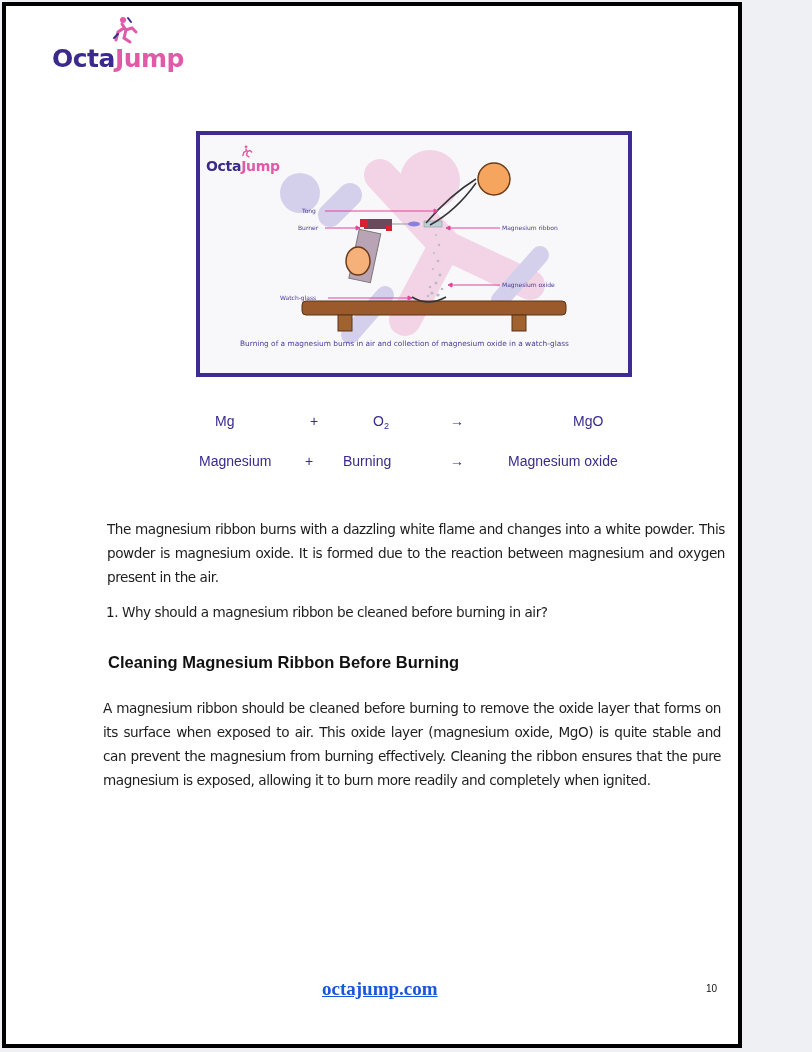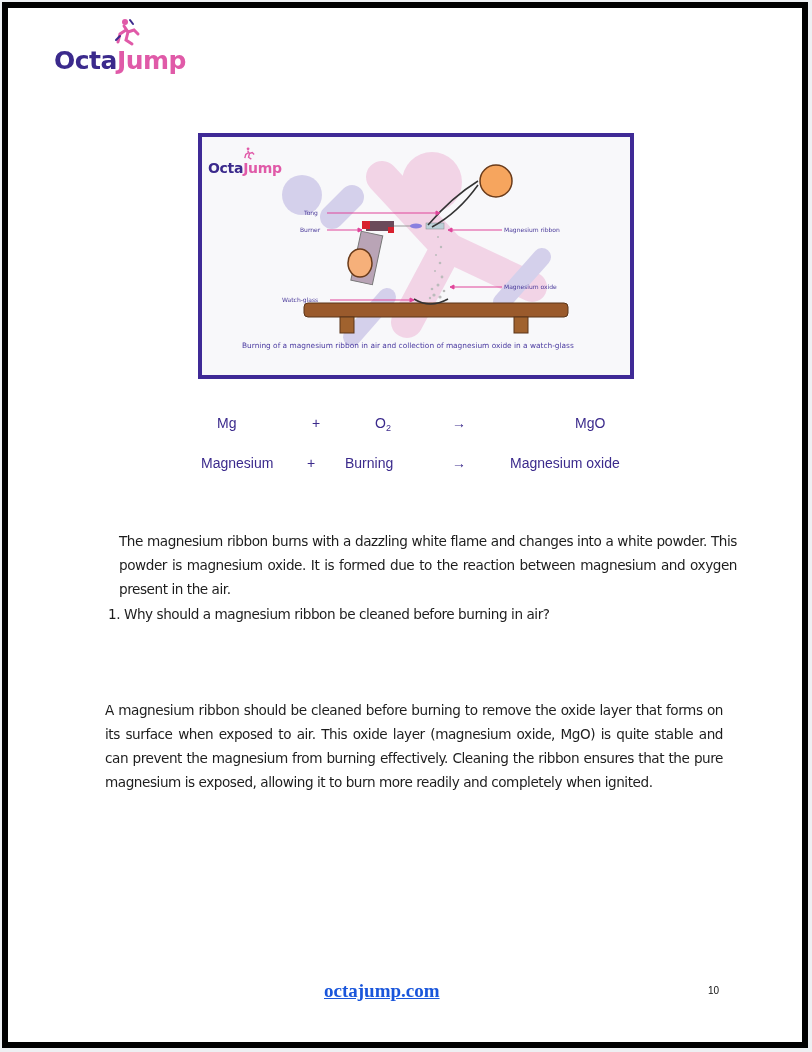--- a/index.html
+++ b/index.html
@@ -1,19 +1,19 @@
 <!DOCTYPE html>
 <html><head>
 <meta charset="utf-8">
 <style>
   html, body { margin: 0; padding: 0; background: #eef0f3; }
   body { width: 812px; height: 1052px; position: relative; overflow: hidden; font-family: "Liberation Sans", sans-serif; }
   .page {
-    position: absolute; left: 2px; top: 2px; width: 806px; height: 1046px;
-    background: #ffffff; border: 6px solid #000000; box-sizing: border-box;
+    position: absolute; left: 2px; top: 2px; width: 740px; height: 1046px;
+    background: #ffffff; border: 4px solid #000000; box-sizing: border-box;
   }
   .logo { position: absolute; left: 46px; top: 10px; width: 140px; height: 62px; }
   .logo-text { position: absolute; left: 0; top: 28px; font-family: "DejaVu Sans", sans-serif; font-weight: bold; font-size: 25px; letter-spacing: -0.5px; }
   .logo-text .octa { color: #3b2a8c; }
   .logo-text .jump { color: #e05aa8; }
   .logo-figure { position: absolute; left: 58px; top: 0; width: 30px; height: 30px; }
 
   .figure {
     position: absolute; left: 190px; top: 125px; width: 436px; height: 246px;
     border: 4px solid #3f2a96; box-sizing: border-box; background: #f8f8fa; overflow: hidden;
@@ -125,36 +125,37 @@
         <path d="M16 14 L14 22 L20 26" stroke="#e05aa8" stroke-width="3" fill="none"></path>
       </svg>
       <div class="fig-logo-text"><span class="octa">Octa</span><span class="jump">Jump</span></div>
     </div>
 
     <span class="fig-label" style="left:102px;top:72px">Tong</span>
     <span class="fig-label" style="left:98px;top:89px">Burner</span>
     <span class="fig-label" style="left:302px;top:89px">Magnesium ribbon</span>
     <span class="fig-label" style="left:302px;top:146px">Magnesium oxide</span>
     <span class="fig-label" style="left:80px;top:159px">Watch-glass</span>
-    <span class="fig-caption">Burning of a magnesium ribbon in air and collection of magnesium oxide in a watch-glass</span>
+    <span class="fig-caption">Burning of a magnesium burns in air and collection of magnesium oxide in a watch-glass</span>
   </div>
 
   <div>
     <span class="eq" style="left:209px;top:407px">Mg</span>
     <span class="eq" style="left:304px;top:407px">+</span>
     <span class="eq" style="left:367px;top:407px"><span>O</span><sub>2</sub></span>
     <span class="eq" style="left:444px;top:407px">→</span>
     <span class="eq" style="left:567px;top:407px">MgO</span>
 
     <span class="eq" style="left:193px;top:447px">Magnesium</span>
     <span class="eq" style="left:299px;top:447px">+</span>
     <span class="eq" style="left:337px;top:447px">Burning</span>
     <span class="eq" style="left:444px;top:447px">→</span>
     <span class="eq" style="left:502px;top:447px">Magnesium oxide</span>
   </div>
 
-  <p class="para" style="top:507px;margin:14px">The magnesium ribbon burns with a dazzling white flame and changes into a white powder. This powder is magnesium oxide. It is formed due to the reaction between magnesium and oxygen present in the air.</p>
+  <p class="para" style="top:507px;margin:4px">The magnesium ribbon burns with a dazzling white flame and changes into a white powder. This powder is magnesium oxide. It is formed due to the reaction between magnesium and oxygen present in the air.</p>
   <div class="question">1. Why should a magnesium ribbon be cleaned before burning in air?</div>
+  <div class="heading">Cleaning Magnesium Ribbon Before Burning</div>
   <p class="para" style="top:690px;margin:0">A magnesium ribbon should be cleaned before burning to remove the oxide layer that forms on its surface when exposed to air. This oxide layer (magnesium oxide, MgO) is quite stable and can prevent the magnesium from burning effectively. Cleaning the ribbon ensures that the pure magnesium is exposed, allowing it to burn more readily and completely when ignited.</p>
 
   <a class="footer-link">octajump.com</a>
   <span class="page-num">10</span>
 </div>
 
 </body></html>

